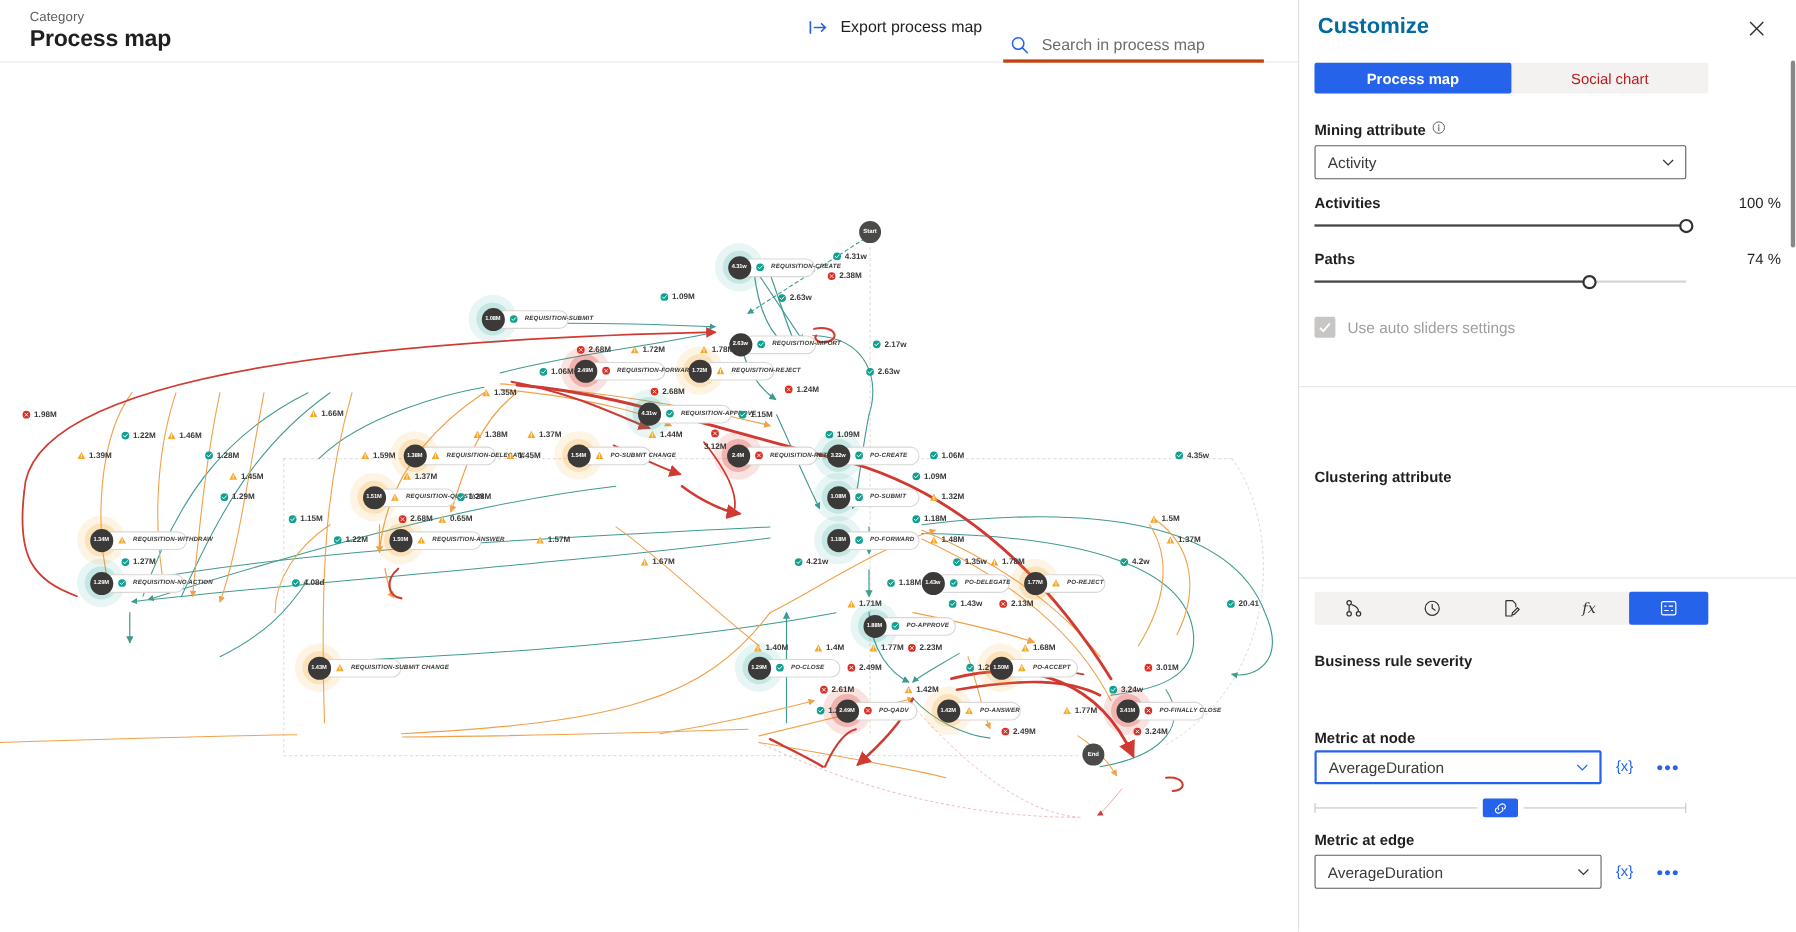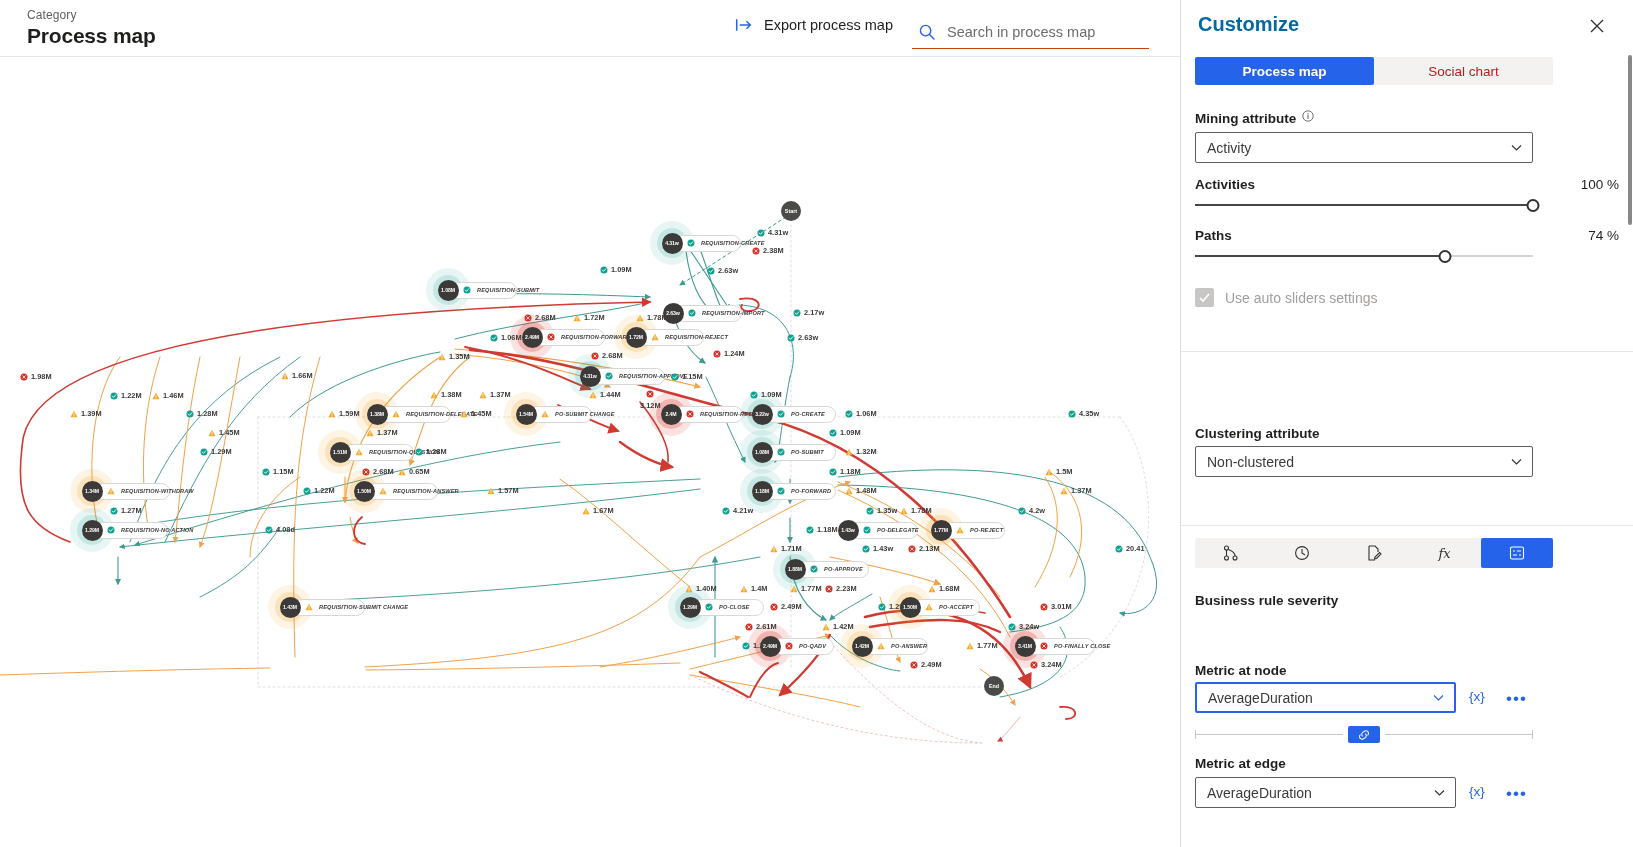--- a/index.html
+++ b/index.html
@@ -34,23 +34,23 @@
     font-size: 21px; font-weight: 700; color: #201f1e; letter-spacing: -.2px;
   }
   #export-btn {
     position: absolute; left: 735px; top: 17px;
     display: flex; align-items: center; gap: 10px;
     cursor: pointer; user-select: none;
   }
   #export-btn .lbl { font-size: 14.5px; color: #201f1e; }
   .ico-export { width: 19px; height: 16px; display: block; }
   #searchbox {
-    position: absolute; left: 912px; top: 16px;
+    position: absolute; left: 912px; top: 28px;
     width: 237px; height: 33px;
-    border-bottom: 1px solid #c2410c;
+    border-bottom: 7px solid #c2410c;
     display: flex; align-items: center; gap: 11px;
   }
   #searchbox .s-ico { width: 18px; height: 18px; margin-left: 6px; }
   #search-input {
     border: none; outline: none; background: transparent;
     font-family: "Liberation Sans", sans-serif;
     font-size: 14.5px; color: #201f1e; width: 190px; padding: 0;
   }
   #search-input::placeholder { color: #6d6c6b; }
 
@@ -1176,26 +1176,20 @@
               <path d="M2,7 L5,10 L11,3" stroke="#fff" stroke-width="1.6" fill="none"></path>
             </svg>
         </span>
         <span class="ctext">Use auto sliders settings</span>
       </div>
 
       <div class="divider" style="top:351px"></div>
 
 
       <div class="sect-label" style="left:14px; top:426px">Clustering attribute</div>
-      <div class="dropdown" style="top:446px">
-        <span class="dval">Non-clustered</span>
-        <svg class="chev" viewBox="0 0 13 13">
-          <path d="M2,4.5 L6.5,9 L11,4.5" stroke="#323130" stroke-width="1.1" fill="none"></path>
-        </svg>
-      </div>
 
       <div class="divider" style="top:525px"></div>
 
       <div id="icon-row" style="top:538px">
         <div class="ibtn">
           <svg viewBox="0 0 18 18">
             <circle cx="4.5" cy="4" r="2" stroke="#323130" stroke-width="1.1" fill="none"></circle>
             <circle cx="4.5" cy="14" r="2" stroke="#323130" stroke-width="1.1" fill="none"></circle>
             <circle cx="13" cy="14" r="2" stroke="#323130" stroke-width="1.1" fill="none"></circle>
             <path d="M4.5,6 L4.5,12 M13,12 C13,7 8,6.5 6.5,5.5" stroke="#323130" stroke-width="1.1" fill="none"></path>

